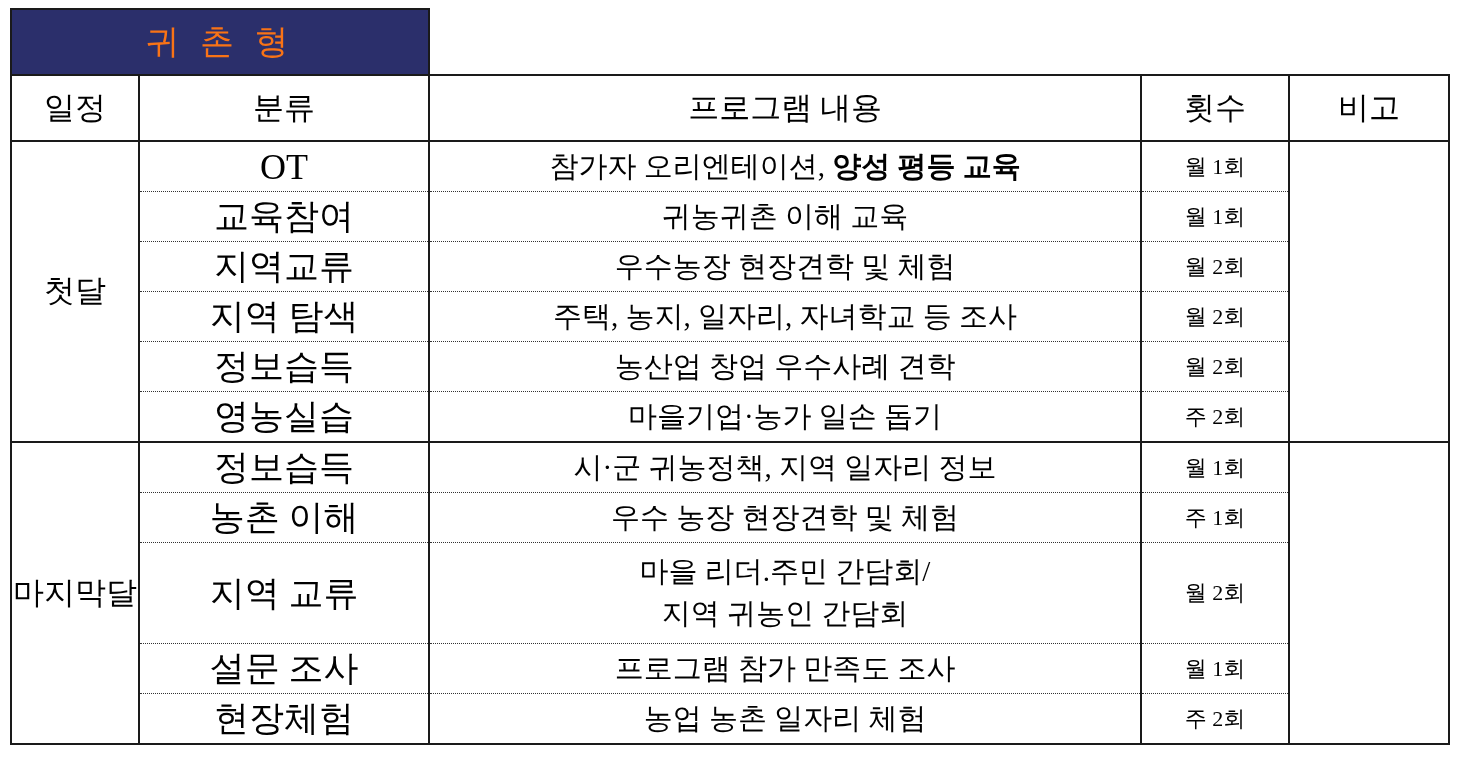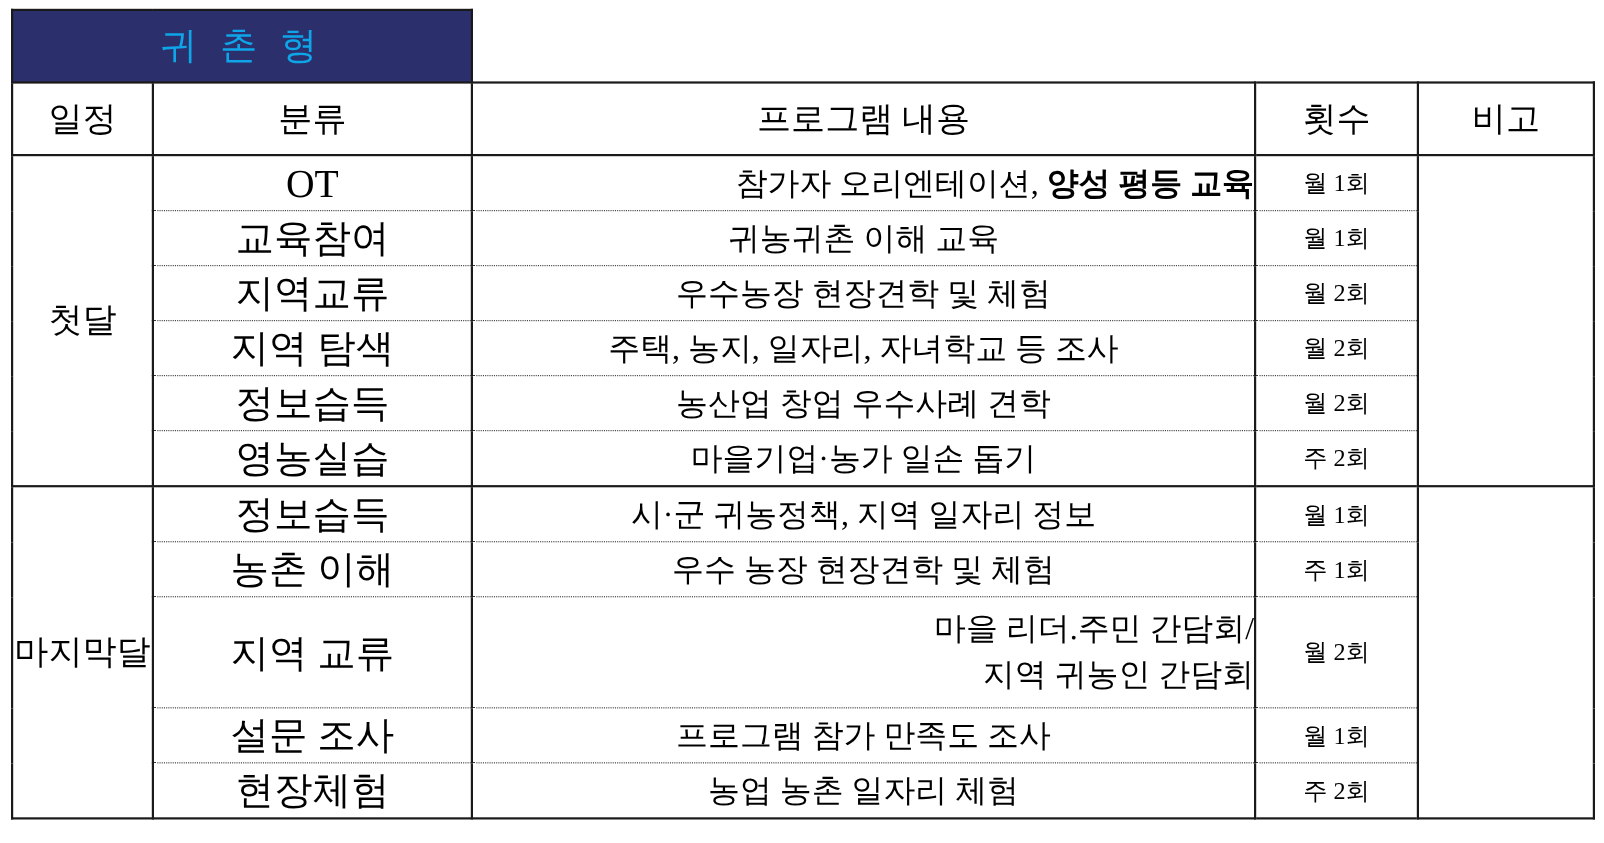--- a/index.html
+++ b/index.html
@@ -36,21 +36,21 @@
   
   col.c-schedule { width: 128px; }
   col.c-category { width: 290px; }
   col.c-content  { width: 712px; }
   col.c-count    { width: 148px; }
   col.c-remark   { width: 160px; }
 
   
   .title-cell {
     background: #2b2f6b;
-    color: #0ea5e9;
+    color: #f97316;
     height: 64px;
     font-size: 34px;
     font-weight: bold;
     letter-spacing: 6px;
     border: 2px solid #1a1a1a;
   }
   .title-blank {
     border-top: none !important;
     border-right: none !important;
     border-bottom: none !important;
@@ -78,21 +78,21 @@
 
   .content-cell {
     font-size: 29px;
     text-align: left;
     padding-left: 10px;
     border-top: 1px dotted #333 !important;
     border-bottom: 1px dotted #333 !important;
   }
   .content-cell.first-in-group { border-top: 2px solid #1a1a1a !important; }
   .content-cell.last-in-group  { border-bottom: 2px solid #1a1a1a !important; }
-  .content-cell .line { display: block; text-align: right; }
+  .content-cell .line { display: block; }
   .content-cell .line + .line { margin-top: 2px; }
   .content-cell .strong { font-weight: bold; }
 
   .count-cell {
     font-size: 22px;
     border-top: 1px dotted #333 !important;
     border-bottom: 1px dotted #333 !important;
   }
   .count-cell.first-in-group { border-top: 2px solid #1a1a1a !important; }
   .count-cell.last-in-group  { border-bottom: 2px solid #1a1a1a !important; }

